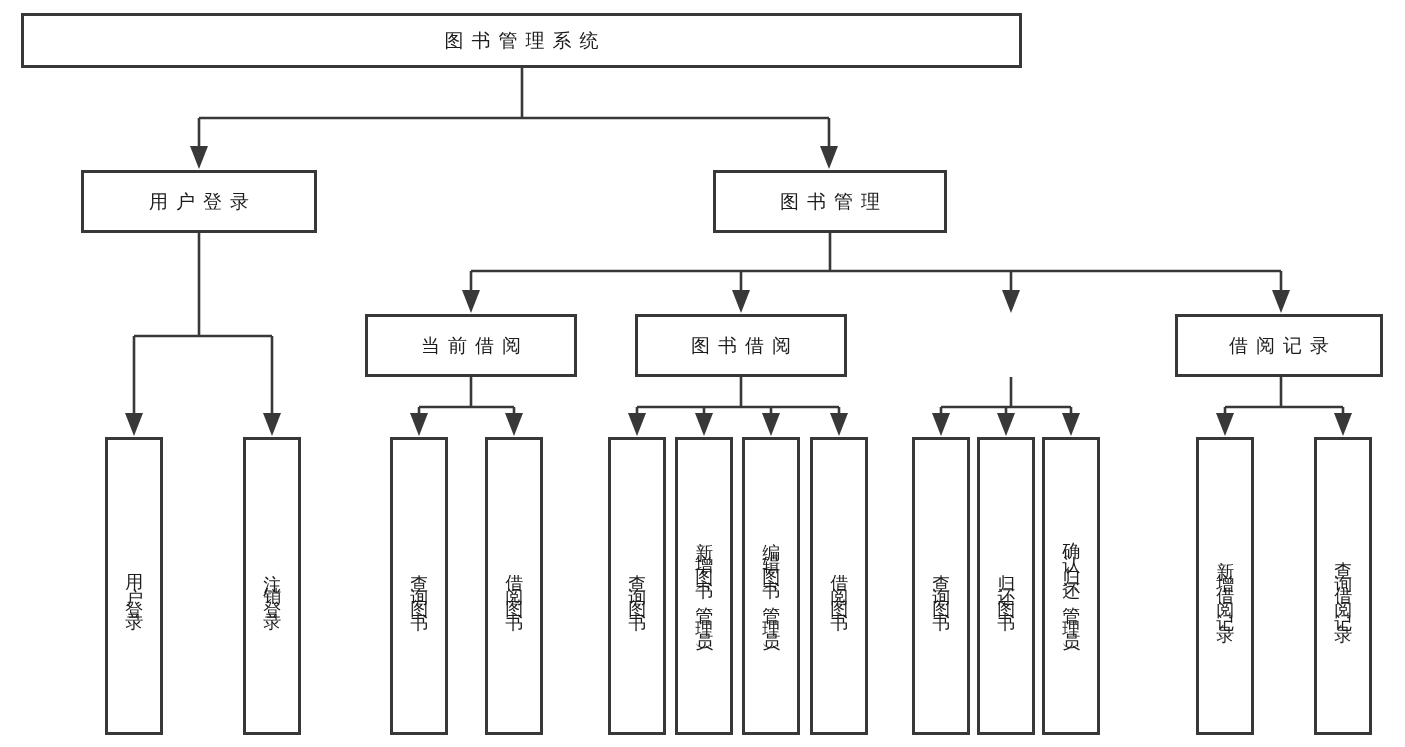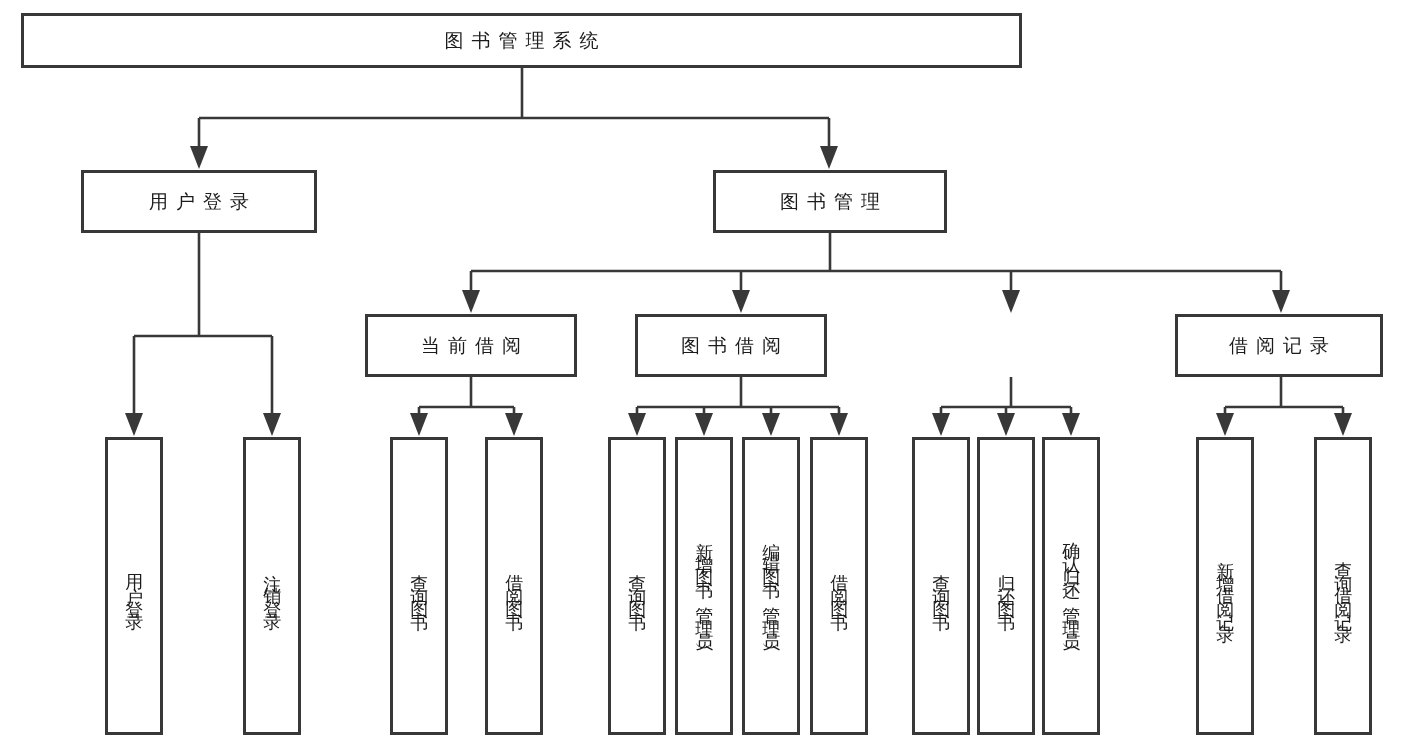--- a/index.html
+++ b/index.html
@@ -87,21 +87,21 @@
   <div class="box" style="left:81px;top:170px;width:236px;height:63px">
     <span class="hlabel">用户登录</span>
   </div>
   <div class="box" style="left:713px;top:170px;width:234px;height:63px">
     <span class="hlabel">图书管理</span>
   </div>
 
   <div class="box" style="left:365px;top:314px;width:212px;height:63px">
     <span class="hlabel">当前借阅</span>
   </div>
-  <div class="box" style="left:635px;top:314px;width:192px;height:63px">
+  <div class="box" style="left:635px;top:314px;width:212px;height:63px">
     <span class="hlabel">图书借阅</span>
   </div>
   <div class="box" style="left:1175px;top:314px;width:208px;height:63px">
     <span class="hlabel">借阅记录</span>
   </div>
 
   <div class="box leaf" style="left:105px;top:437px;width:58px;height:298px">
     <span class="vlabel">用户登录</span>
   </div>
   <div class="box leaf" style="left:243px;top:437px;width:58px;height:298px">

